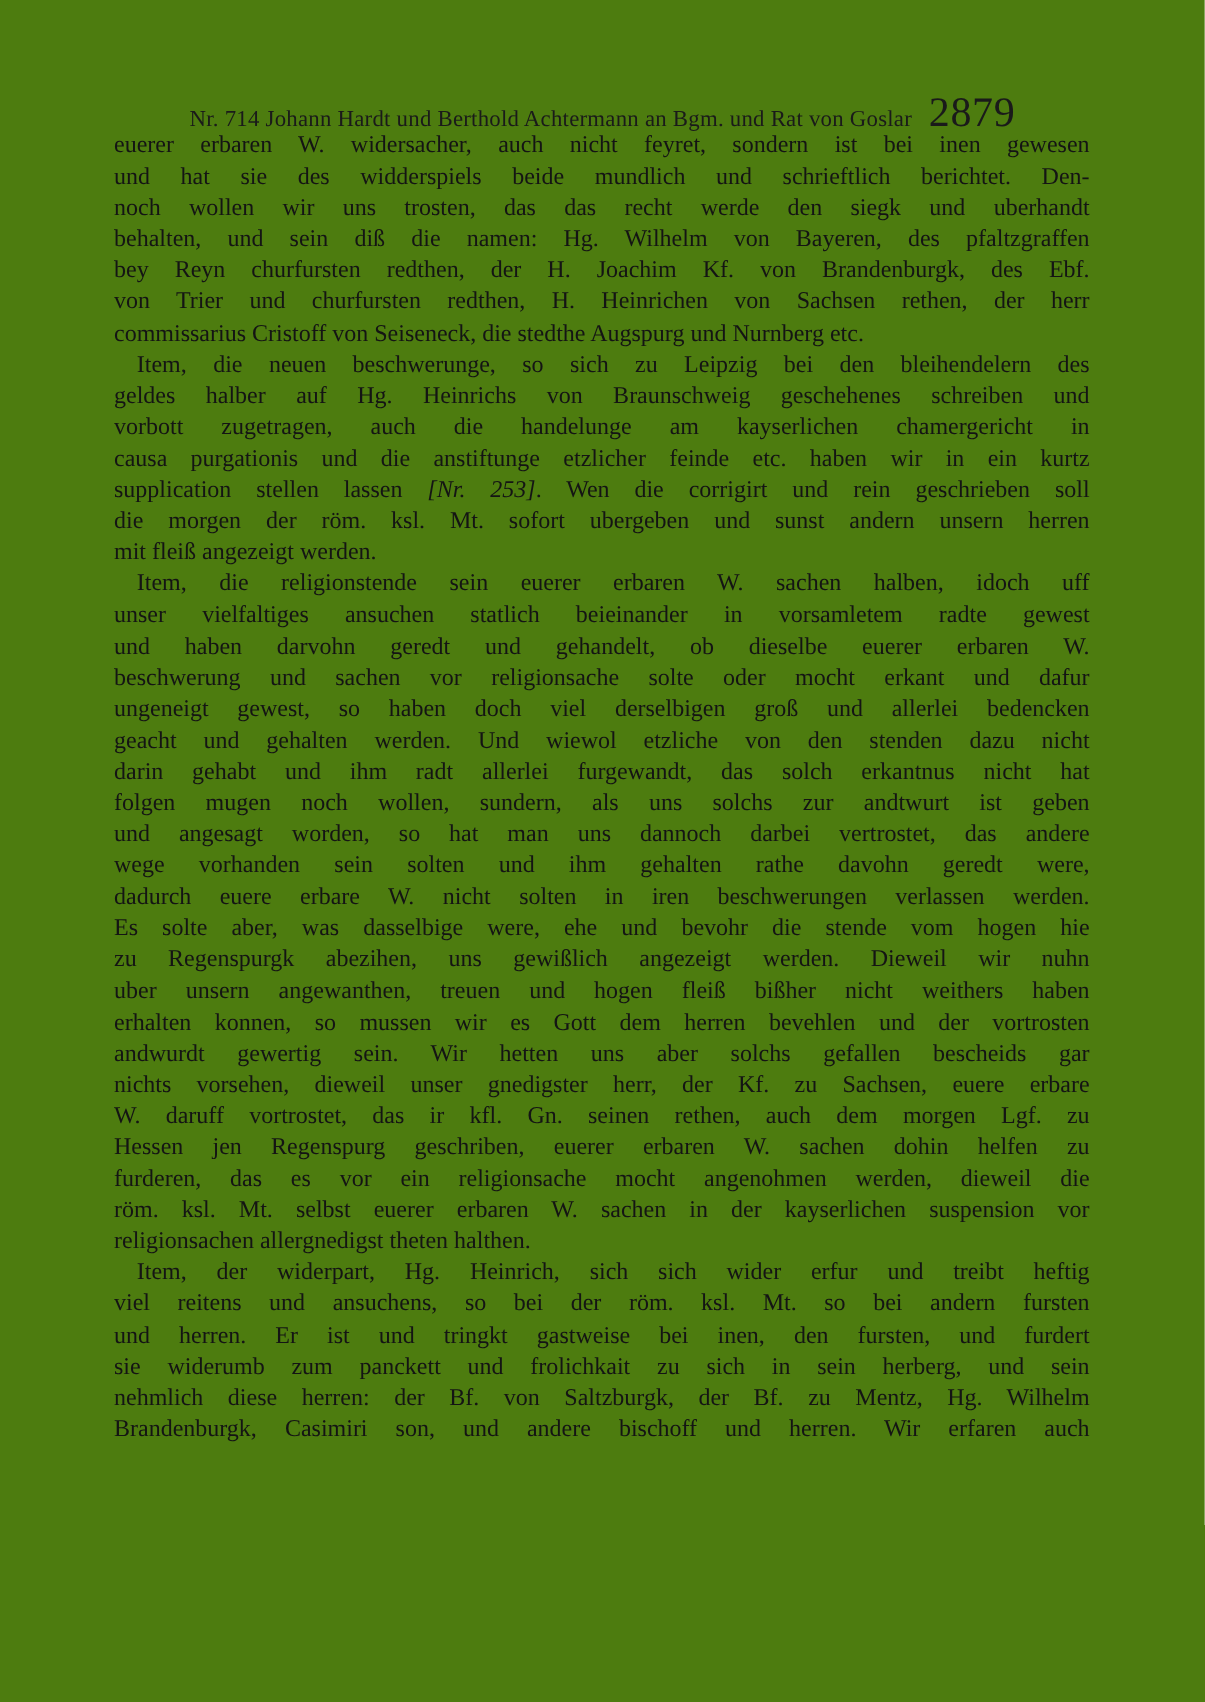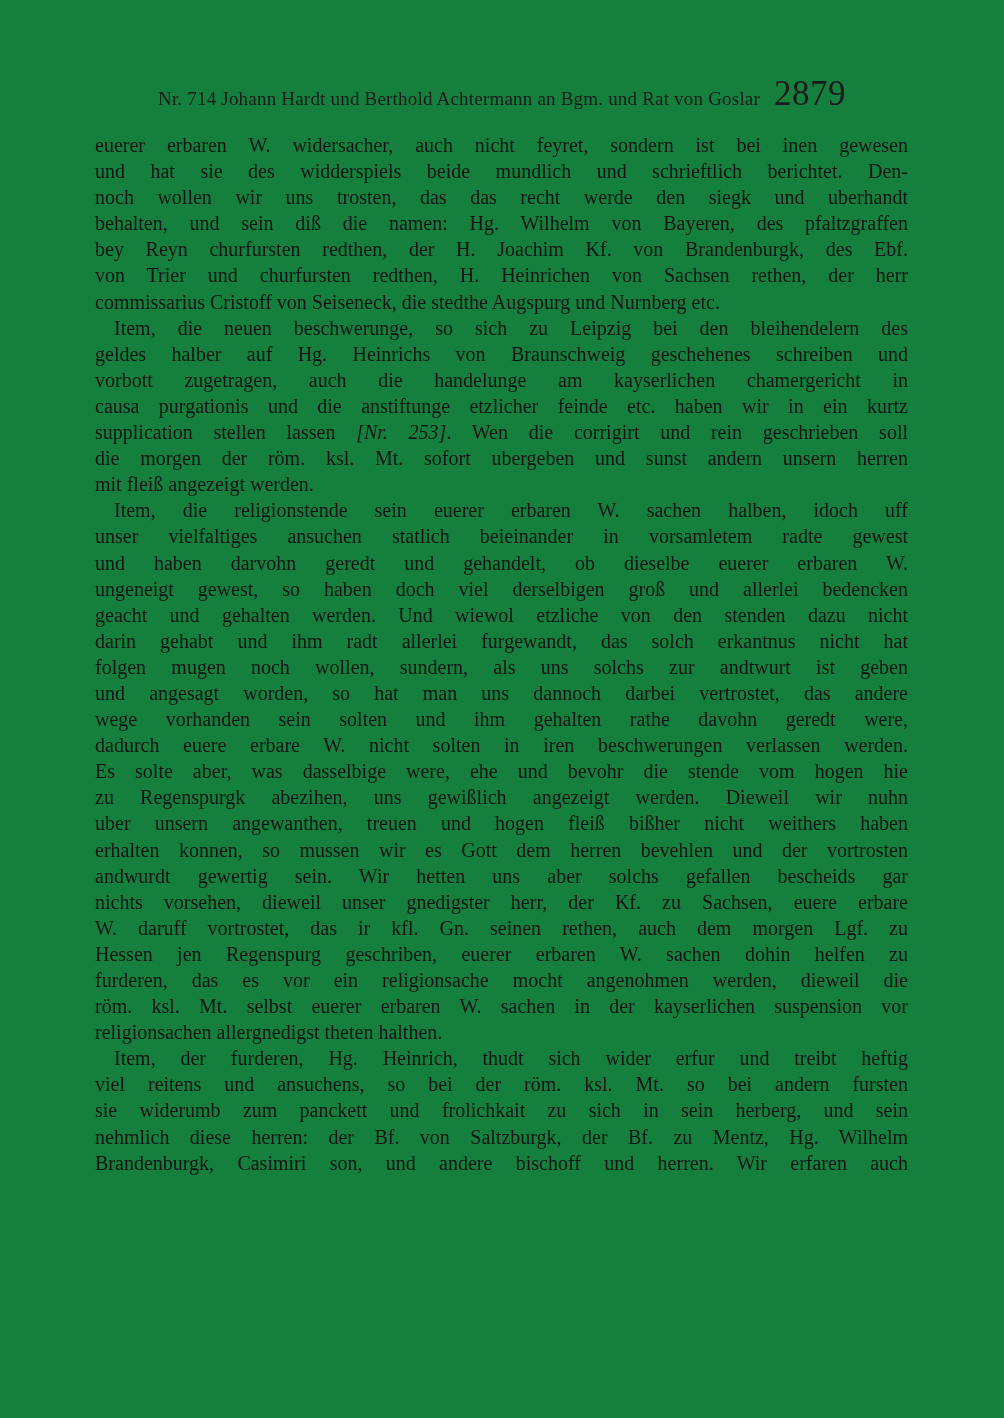--- a/index.html
+++ b/index.html
@@ -5,21 +5,21 @@
 <style>
   html, body {
     margin: 0;
     padding: 0;
     background: #ffffff;
   }
   .page {
     position: relative;
     width: 1004px;
     height: 1418px;
-    background: #15803d;
+    background: #4d7c0f;
     overflow: hidden;
     font-family: "Liberation Serif", "DejaVu Serif", serif;
     color: #161616;
   }
   .running-header {
     position: absolute;
     top: 74px;
     left: 0;
     right: 0;
     display: flex;
@@ -34,21 +34,21 @@
     color: #1a1a1a;
   }
   .page-number {
     font-size: 35px;
     letter-spacing: 0.5px;
     color: #1a1a1a;
   }
   .text-block {
     position: absolute;
     left: 95px;
-    top: 132px;
+    top: 108px;
     width: 813px;
     font-size: 20px;
     line-height: 26.1px;
     color: #141414;
   }
   .line {
     text-align: justify;
     text-align-last: justify;
     white-space: normal;
     hyphens: none;
@@ -82,37 +82,39 @@
       <div class="line indent">Item, die neuen beschwerunge, so sich zu Leipzig bei den bleihendelern des</div>
       <div class="line">geldes halber auf Hg. Heinrichs von Braunschweig geschehenes schreiben und</div>
       <div class="line">vorbott zugetragen, auch die handelunge am kayserlichen chamergericht in</div>
       <div class="line">causa purgationis und die anstiftunge etzlicher feinde etc. haben wir in ein kurtz</div>
       <div class="line"><span>supplication stellen lassen </span><span class="italic">[Nr. 253]</span><span>. Wen die corrigirt und rein geschrieben soll</span></div>
       <div class="line">die morgen der röm. ksl. Mt. sofort ubergeben und sunst andern unsern herren</div>
       <div class="line line-end">mit fleiß angezeigt werden.</div>
       <div class="line indent">Item, die religionstende sein euerer erbaren W. sachen halben, idoch uff</div>
       <div class="line">unser vielfaltiges ansuchen statlich beieinander in vorsamletem radte gewest</div>
       <div class="line">und haben darvohn geredt und gehandelt, ob dieselbe euerer erbaren W.</div>
+      <div class="line">beschwerung und sachen vor religionsache solte oder mocht erkant und dafur</div>
       <div class="line">ungeneigt gewest, so haben doch viel derselbigen groß und allerlei bedencken</div>
       <div class="line">geacht und gehalten werden. Und wiewol etzliche von den stenden dazu nicht</div>
       <div class="line">darin gehabt und ihm radt allerlei furgewandt, das solch erkantnus nicht hat</div>
       <div class="line">folgen mugen noch wollen, sundern, als uns solchs zur andtwurt ist geben</div>
       <div class="line">und angesagt worden, so hat man uns dannoch darbei vertrostet, das andere</div>
       <div class="line">wege vorhanden sein solten und ihm gehalten rathe davohn geredt were,</div>
       <div class="line">dadurch euere erbare W. nicht solten in iren beschwerungen verlassen werden.</div>
       <div class="line">Es solte aber, was dasselbige were, ehe und bevohr die stende vom hogen hie</div>
       <div class="line">zu Regenspurgk abezihen, uns gewißlich angezeigt werden. Dieweil wir nuhn</div>
       <div class="line">uber unsern angewanthen, treuen und hogen fleiß bißher nicht weithers haben</div>
       <div class="line">erhalten konnen, so mussen wir es Gott dem herren bevehlen und der vortrosten</div>
       <div class="line">andwurdt gewertig sein. Wir hetten uns aber solchs gefallen bescheids gar</div>
       <div class="line">nichts vorsehen, dieweil unser gnedigster herr, der Kf. zu Sachsen, euere erbare</div>
       <div class="line">W. daruff vortrostet, das ir kfl. Gn. seinen rethen, auch dem morgen Lgf. zu</div>
       <div class="line">Hessen jen Regenspurg geschriben, euerer erbaren W. sachen dohin helfen zu</div>
       <div class="line">furderen, das es vor ein religionsache mocht angenohmen werden, dieweil die</div>
       <div class="line">röm. ksl. Mt. selbst euerer erbaren W. sachen in der kayserlichen suspension vor</div>
       <div class="line line-end">religionsachen allergnedigst theten halthen.</div>
-      <div class="line indent">Item, der furderen, Hg. Heinrich, thudt sich wider erfur und treibt heftig</div>
+      <div class="line indent">Item, der widerpart, Hg. Heinrich, sich sich wider erfur und treibt heftig</div>
       <div class="line">viel reitens und ansuchens, so bei der röm. ksl. Mt. so bei andern fursten</div>
+      <div class="line">und herren. Er ist und tringkt gastweise bei inen, den fursten, und furdert</div>
       <div class="line">sie widerumb zum panckett und frolichkait zu sich in sein herberg, und sein</div>
       <div class="line">nehmlich diese herren: der Bf. von Saltzburgk, der Bf. zu Mentz, Hg. Wilhelm</div>
       <div class="line">Brandenburgk, Casimiri son, und andere bischoff und herren. Wir erfaren auch</div>
     </div>
 </div>
 
 </body></html>

